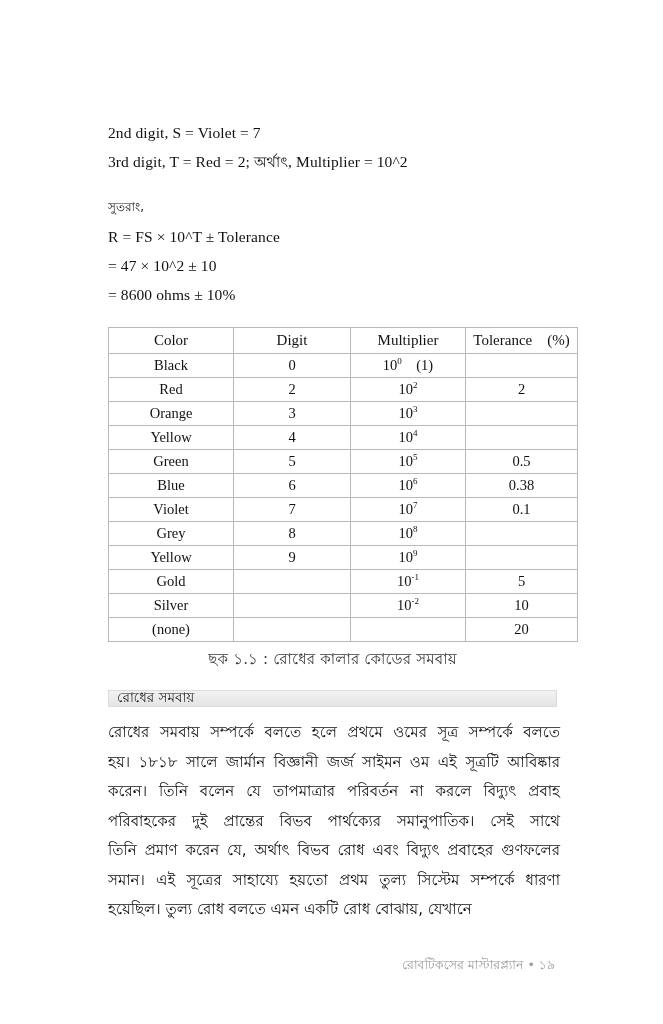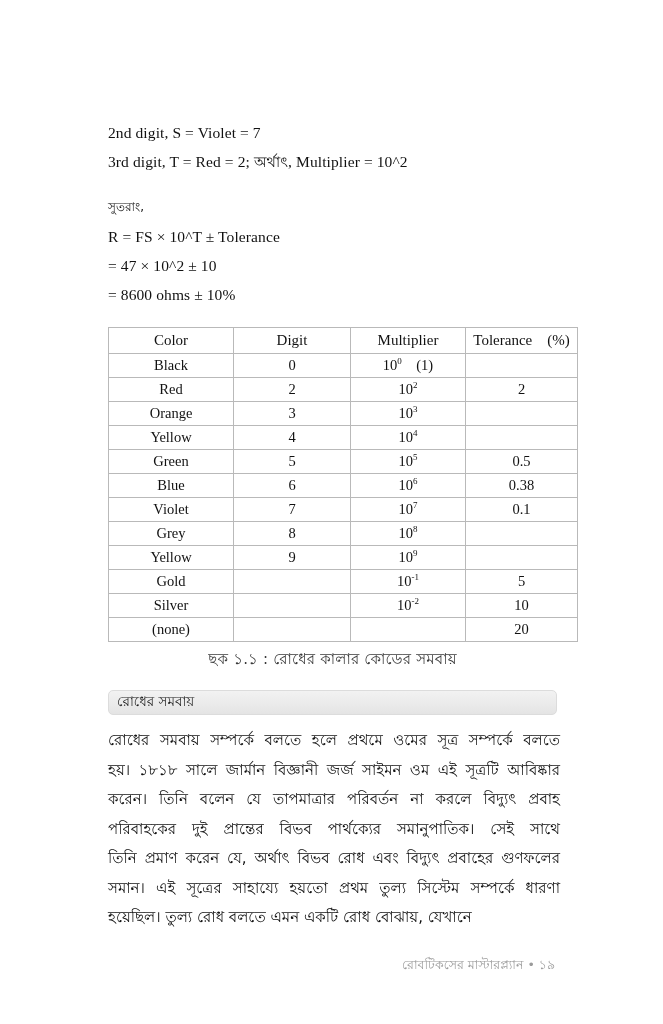--- a/index.html
+++ b/index.html
@@ -96,25 +96,25 @@
     font-family: "DejaVu Sans", "Liberation Sans", sans-serif;
     font-size: 15px;
     color: #3a3a3a;
     letter-spacing: 0.2px;
   }
 
   
   .section-box {
     margin-top: 18px;
     width: 449px;
-    height: 25px;
+    height: 17px;
     box-sizing: border-box;
     background: linear-gradient(to bottom, #f2f2f2 0%, #eaeaea 60%, #e4e4e4 100%);
     border: 1px solid #dcdcdc;
-    border-radius: 5px;
+    border-radius: 0;
     display: flex;
     align-items: center;
   }
   .section-title {
     font-family: "DejaVu Sans", "Liberation Sans", sans-serif;
     font-size: 13.5px;
     color: #1a1a1a;
     padding-left: 8px;
   }
 

